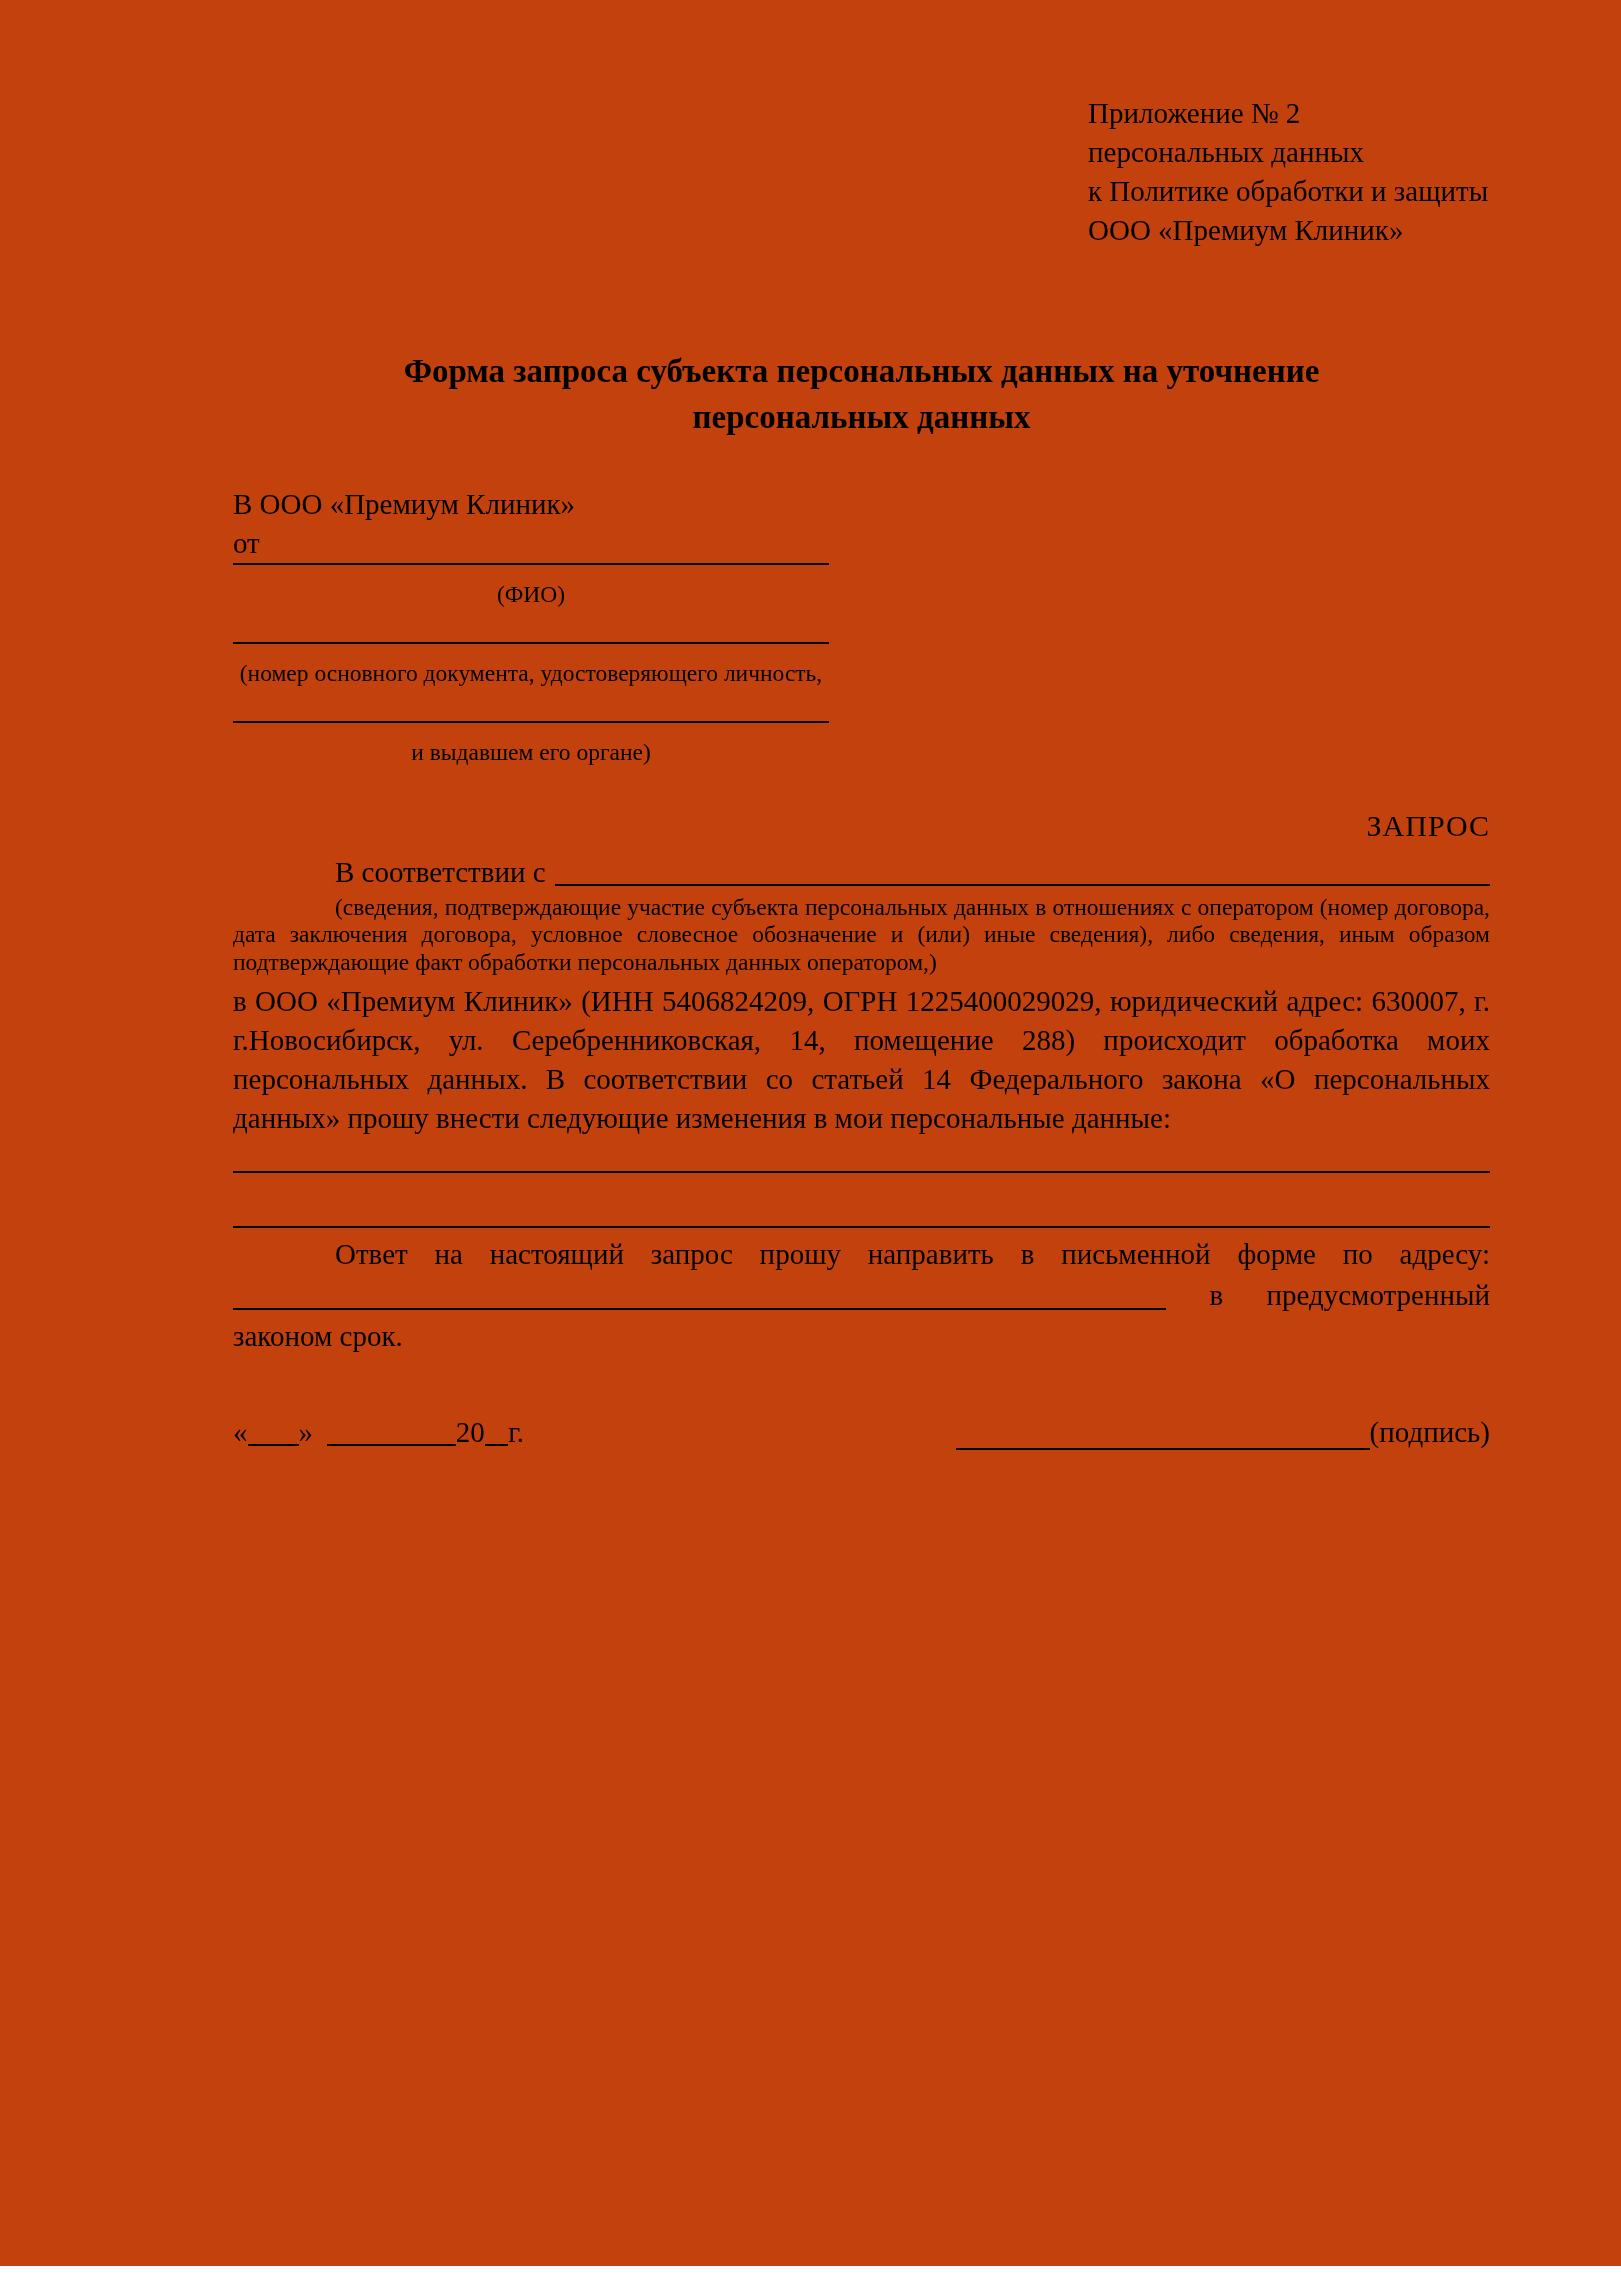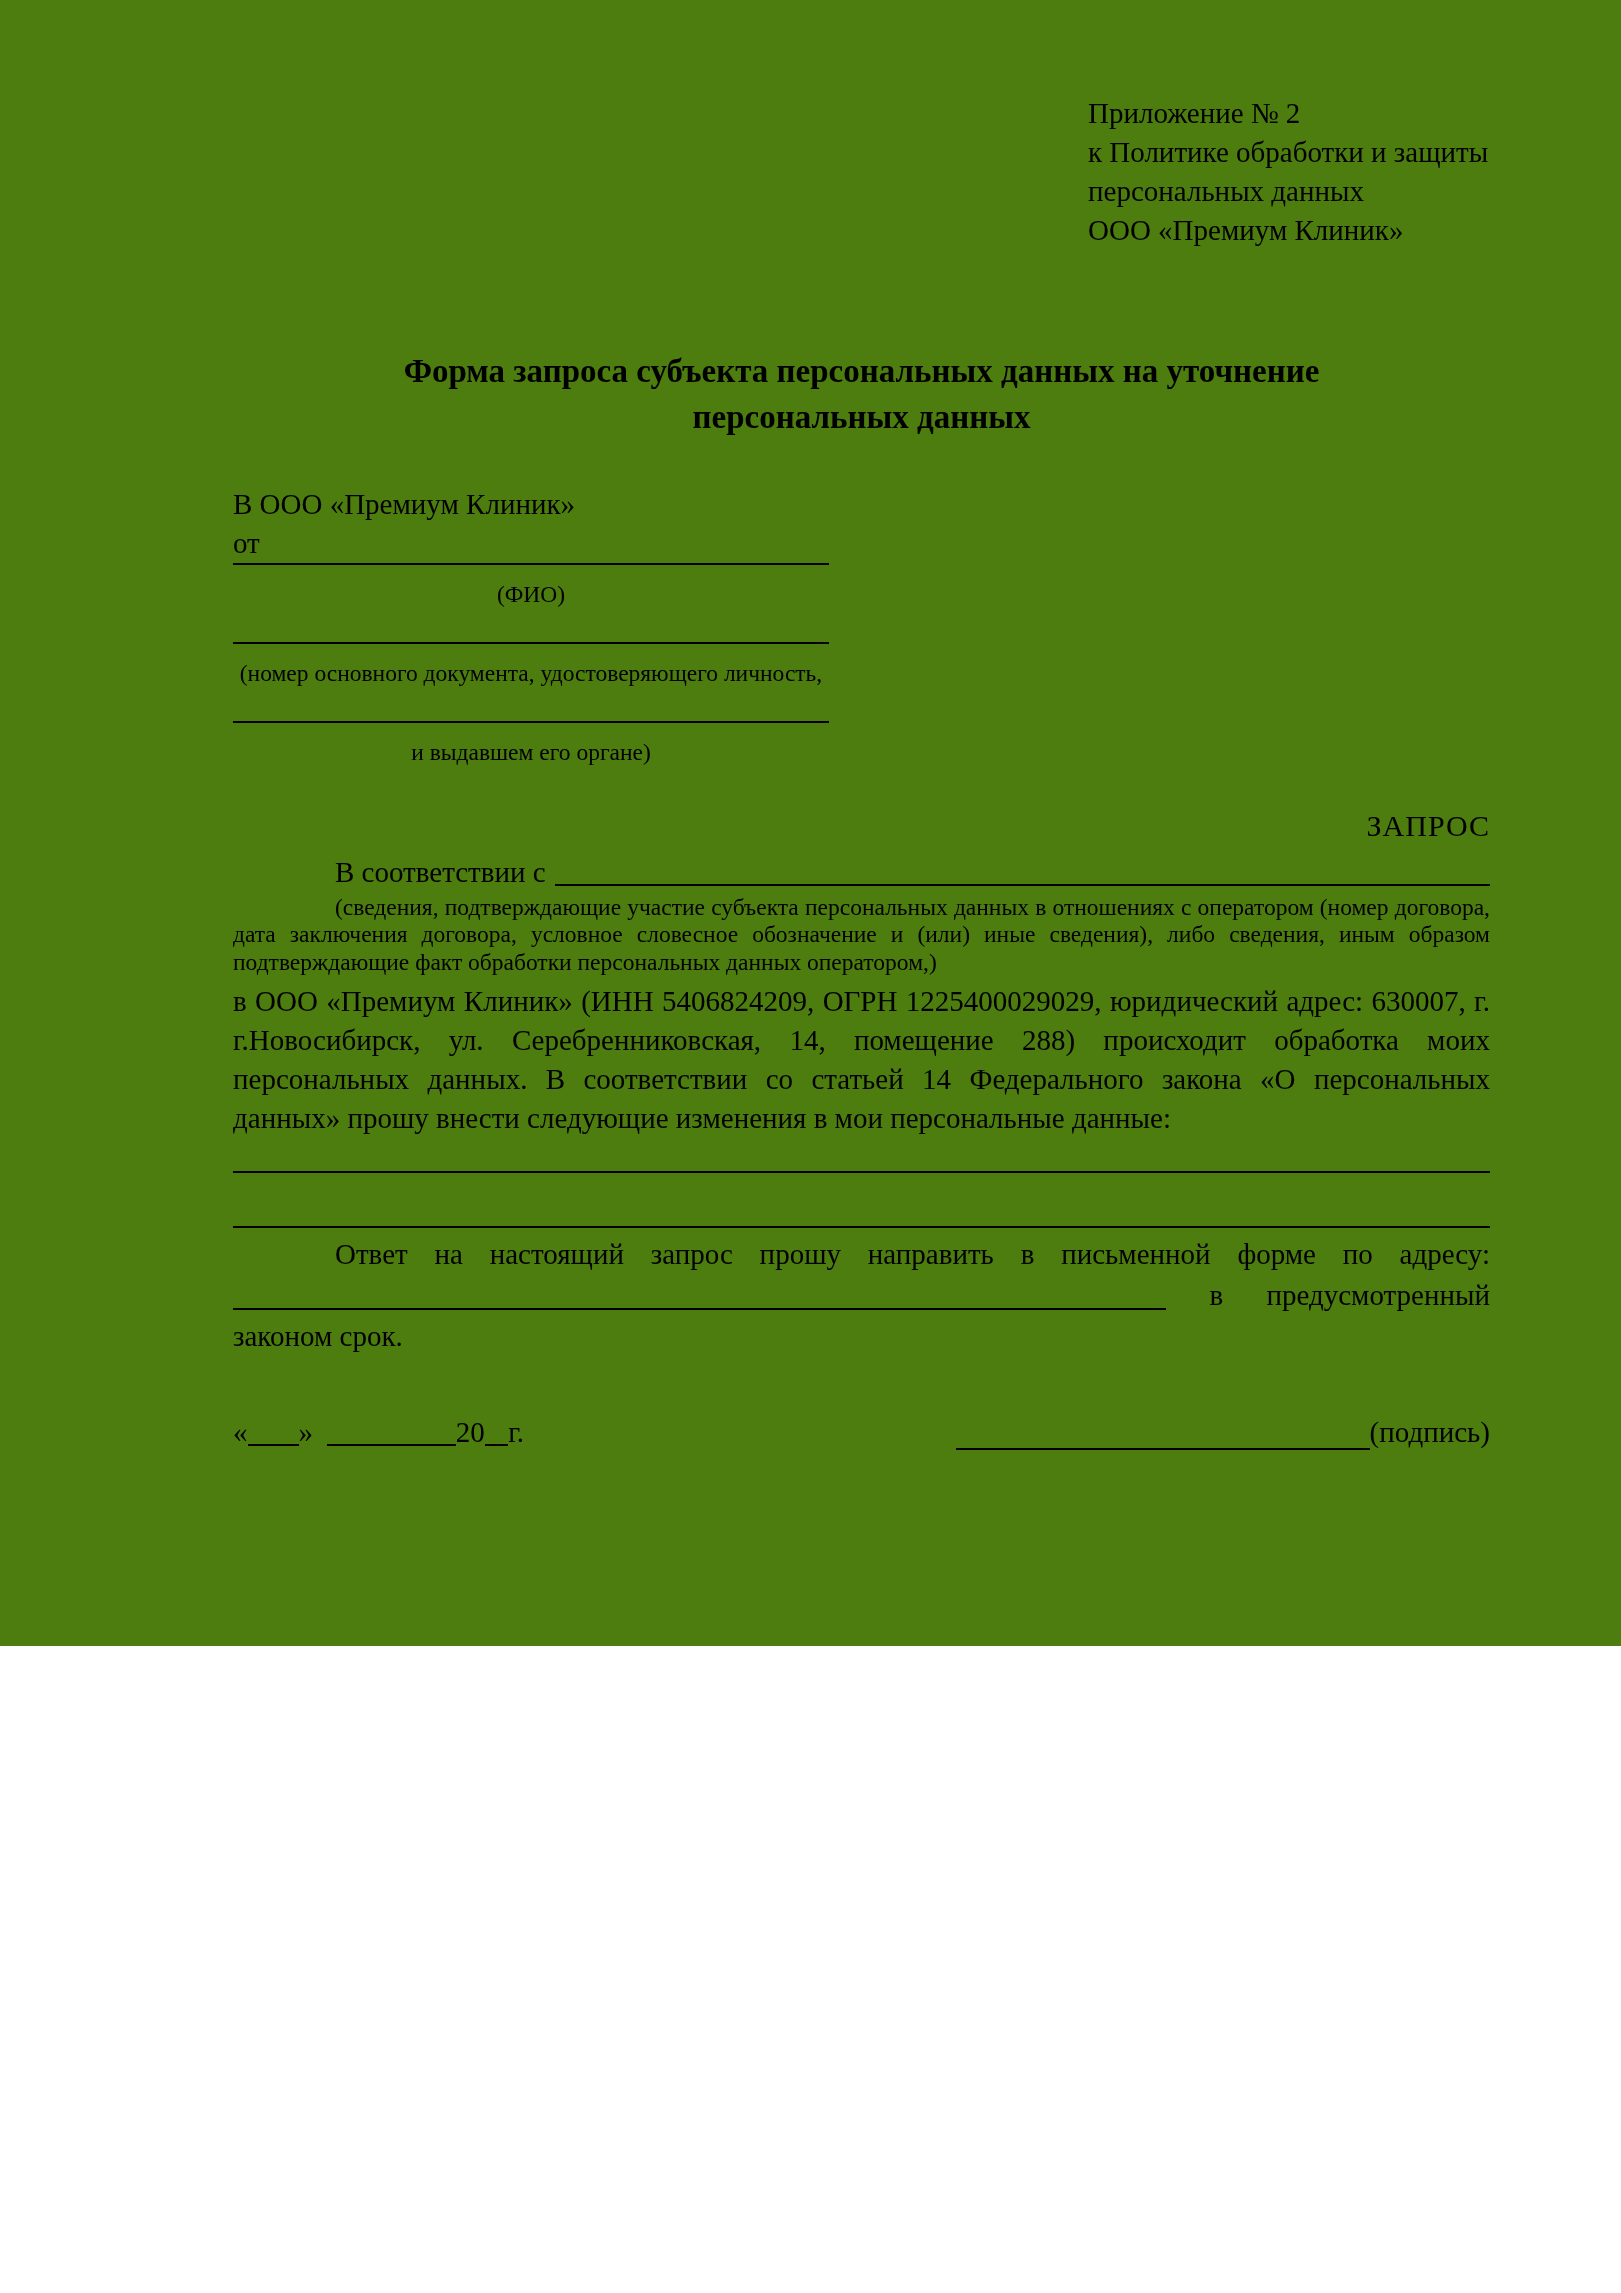--- a/index.html
+++ b/index.html
@@ -3,22 +3,22 @@
 <meta charset="utf-8">
 <style>
   html, body {
     margin: 0;
     padding: 0;
     background: #ffffff;
   }
   .page {
     position: relative;
     width: 1621px;
-    height: 1646px;
-    background: #4d7c0f;
+    height: 2266px;
+    background: #c2410c;
     color: #000000;
     font-family: "Liberation Serif", "DejaVu Serif", serif;
     box-sizing: border-box;
     padding: 94px 131px 0 233px;
     overflow: hidden;
   }
 
   
   .annex { margin-left: 855px; }
   .annex div { font-size: 29px; line-height: 39px; white-space: nowrap; }
@@ -124,22 +124,22 @@
   .sign-part { display: inline-flex; align-items: stretch; white-space: nowrap; }
   .blank.signature { width: 414px; height: 35px; }
 </style>
 </head>
 <body>
 
 <div class="page">
 
   <div class="annex">
     <div>Приложение № 2</div>
+    <div>персональных данных</div>
     <div>к Политике обработки и защиты</div>
-    <div>персональных данных</div>
     <div>ООО «Премиум Клиник»</div>
   </div>
 
   <div class="form-title">Форма запроса субъекта персональных данных на уточнение персональных данных</div>
 
   <div class="addressee">
     <div class="line">В ООО «Премиум Клиник»</div>
     <div class="line">от</div>
 
     <div class="field">

